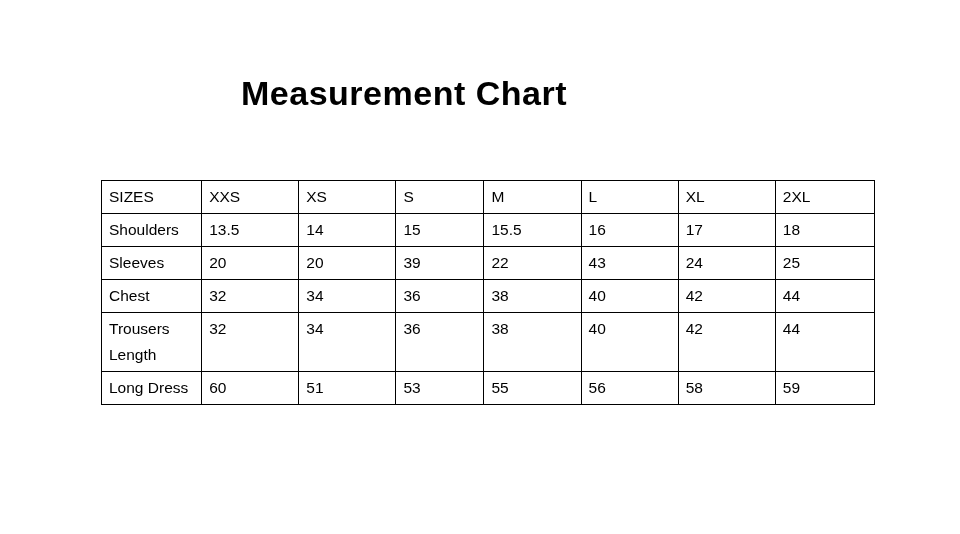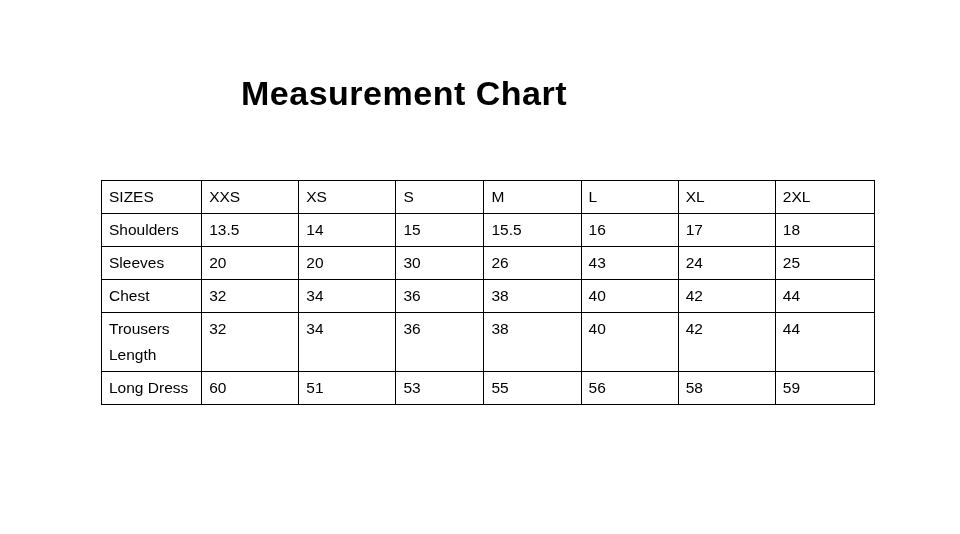--- a/index.html
+++ b/index.html
@@ -107,22 +107,22 @@
           <td class="val">15.5</td>
           <td class="val">16</td>
           <td class="val">17</td>
           <td class="val">18</td>
         </tr>
 
         <tr>
           <td class="label">Sleeves</td>
           <td class="val">20</td>
           <td class="val">20</td>
-          <td class="val">30</td>
-          <td class="val">26</td>
+          <td class="val">39</td>
+          <td class="val">22</td>
           <td class="val">43</td>
           <td class="val">24</td>
           <td class="val">25</td>
         </tr>
 
         <tr>
           <td class="label">Chest</td>
           <td class="val">32</td>
           <td class="val">34</td>
           <td class="val">36</td>

